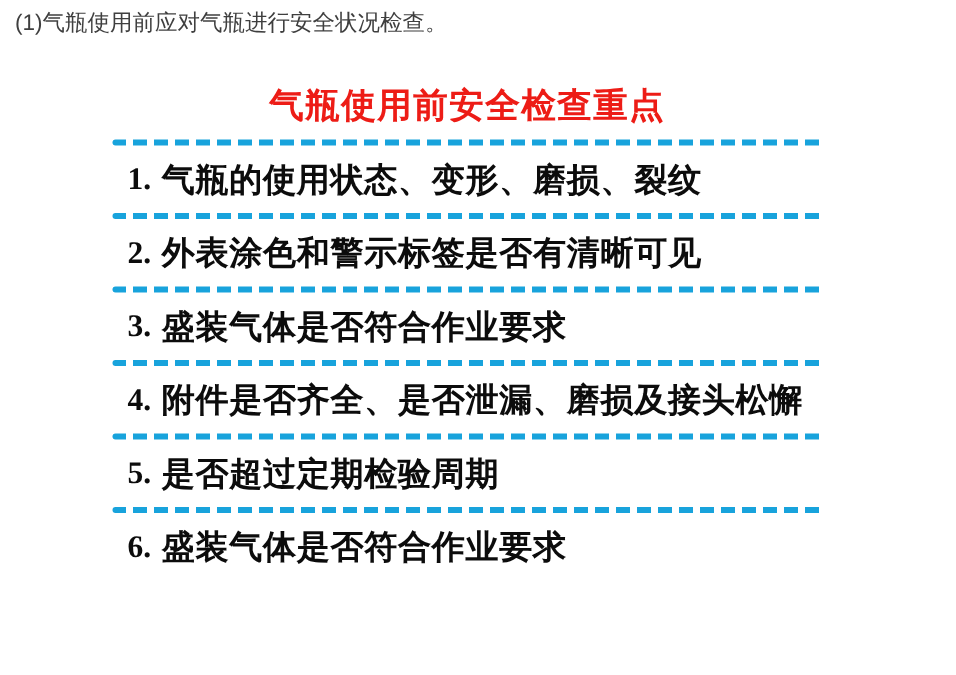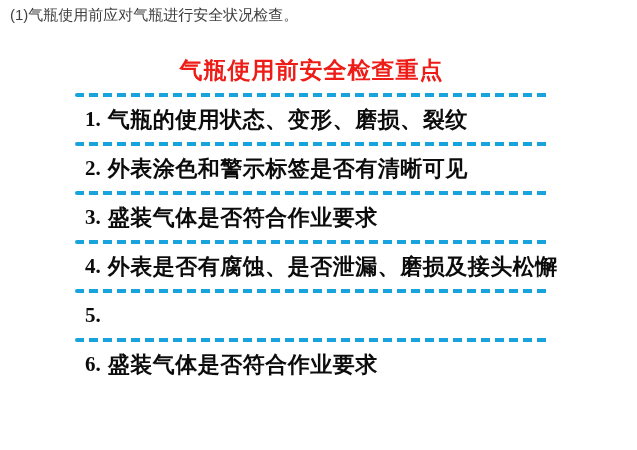--- a/index.html
+++ b/index.html
@@ -132,26 +132,27 @@
     <div class="dash"></div>
 
     <div class="row">
       <span class="num">3.</span>
       <span class="txt">盛装气体是否符合作业要求</span>
     </div>
     <div class="dash"></div>
 
     <div class="row">
       <span class="num">4.</span>
-      <span class="txt">外表是否有腐蚀、是否泄漏、磨损及接头松懈</span>
+      <span class="txt">附件是否齐全、是否泄漏、磨损及接头松懈</span>
     </div>
     <div class="dash"></div>
 
     <div class="row">
       <span class="num">5.</span>
+      <span class="txt">是否超过定期检验周期</span>
     </div>
     <div class="dash"></div>
 
     <div class="row">
       <span class="num">6.</span>
       <span class="txt">盛装气体是否符合作业要求</span>
     </div>
     <div class="dash"></div>
 
     <div class="row">

